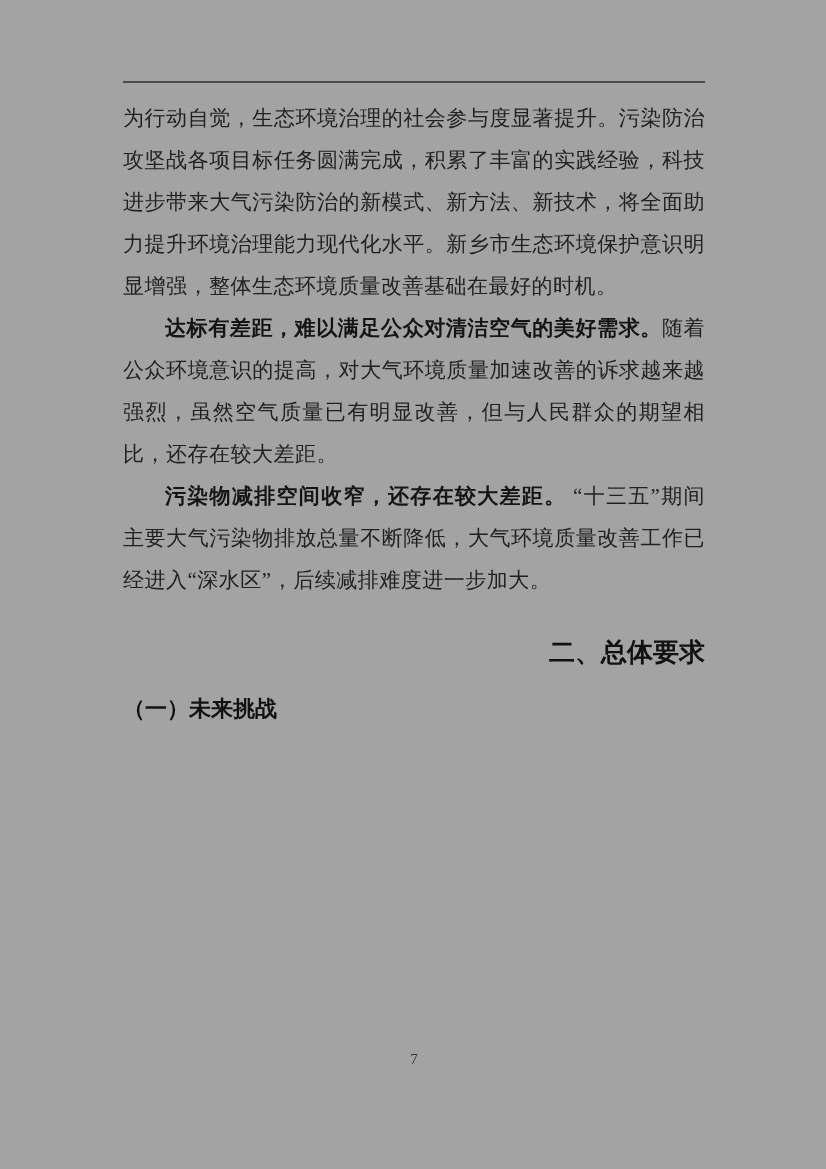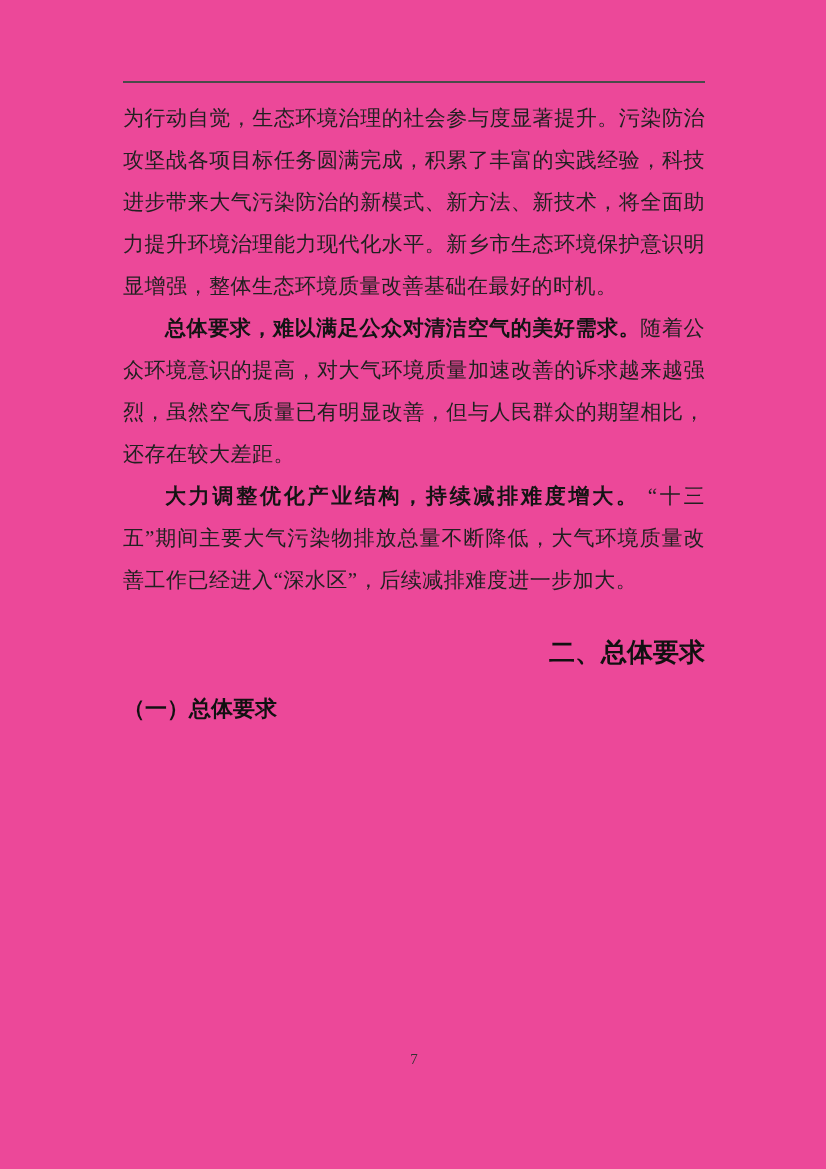--- a/index.html
+++ b/index.html
@@ -10,21 +10,21 @@
     width: 826px;
     height: 1169px;
     background: #ffffff;
     position: relative;
     overflow: hidden;
     font-family: "Liberation Serif", serif;
   }
   .page {
     position: absolute;
     inset: 0;
-    background: #ec4899;
+    background: #a3a3a3;
   }
   .header-rule {
     position: absolute;
     top: 81px;
     left: 123px;
     width: 582px;
     height: 0;
     border-top: 2px solid #4a4a4a;
   }
   .content {
@@ -95,27 +95,27 @@
 
 <div class="page">
 
   <div class="header-rule"></div>
 
   <div class="content">
 
     <p class="body">为行动自觉，生态环境治理的社会参与度显著提升。污染防治攻坚战各项目标任务圆满完成，积累了丰富的实践经验，科技进步带来大气污染防治的新模式、新方法、新技术，将全面助力提升环境治理能力现代化水平。新乡市生态环境保护意识明显增强，整体生态环境质量改善基础在最好的时机。</p>
 
 
-    <p class="body indent"><span class="lead-bold">总体要求，难以满足公众对清洁空气的美好需求。</span><span>随着公众环境意识的提高，对大气环境质量加速改善的诉求越来越强烈，虽然空气质量已有明显改善，但与人民群众的期望相比，还存在较大差距。</span></p>
+    <p class="body indent"><span class="lead-bold">达标有差距，难以满足公众对清洁空气的美好需求。</span><span>随着公众环境意识的提高，对大气环境质量加速改善的诉求越来越强烈，虽然空气质量已有明显改善，但与人民群众的期望相比，还存在较大差距。</span></p>
 
-    <p class="body indent"><span class="lead-bold">大力调整优化产业结构，持续减排难度增大。</span><span> “十三五”期间主要大气污染物排放总量不断降低，大气环境质量改善工作已经进入“深水区”，后续减排难度进一步加大。</span></p>
+    <p class="body indent"><span class="lead-bold">污染物减排空间收窄，还存在较大差距。</span><span> “十三五”期间主要大气污染物排放总量不断降低，大气环境质量改善工作已经进入“深水区”，后续减排难度进一步加大。</span></p>
 
     <h2 class="heading-1">二、总体要求</h2>
 
-    <h3 class="heading-2">（一）总体要求</h3>
+    <h3 class="heading-2">（一）未来挑战</h3>
 
 
   </div>
 
   <div class="footer">
     <span class="page-number">7</span>
   </div>
 
 </div>
 

